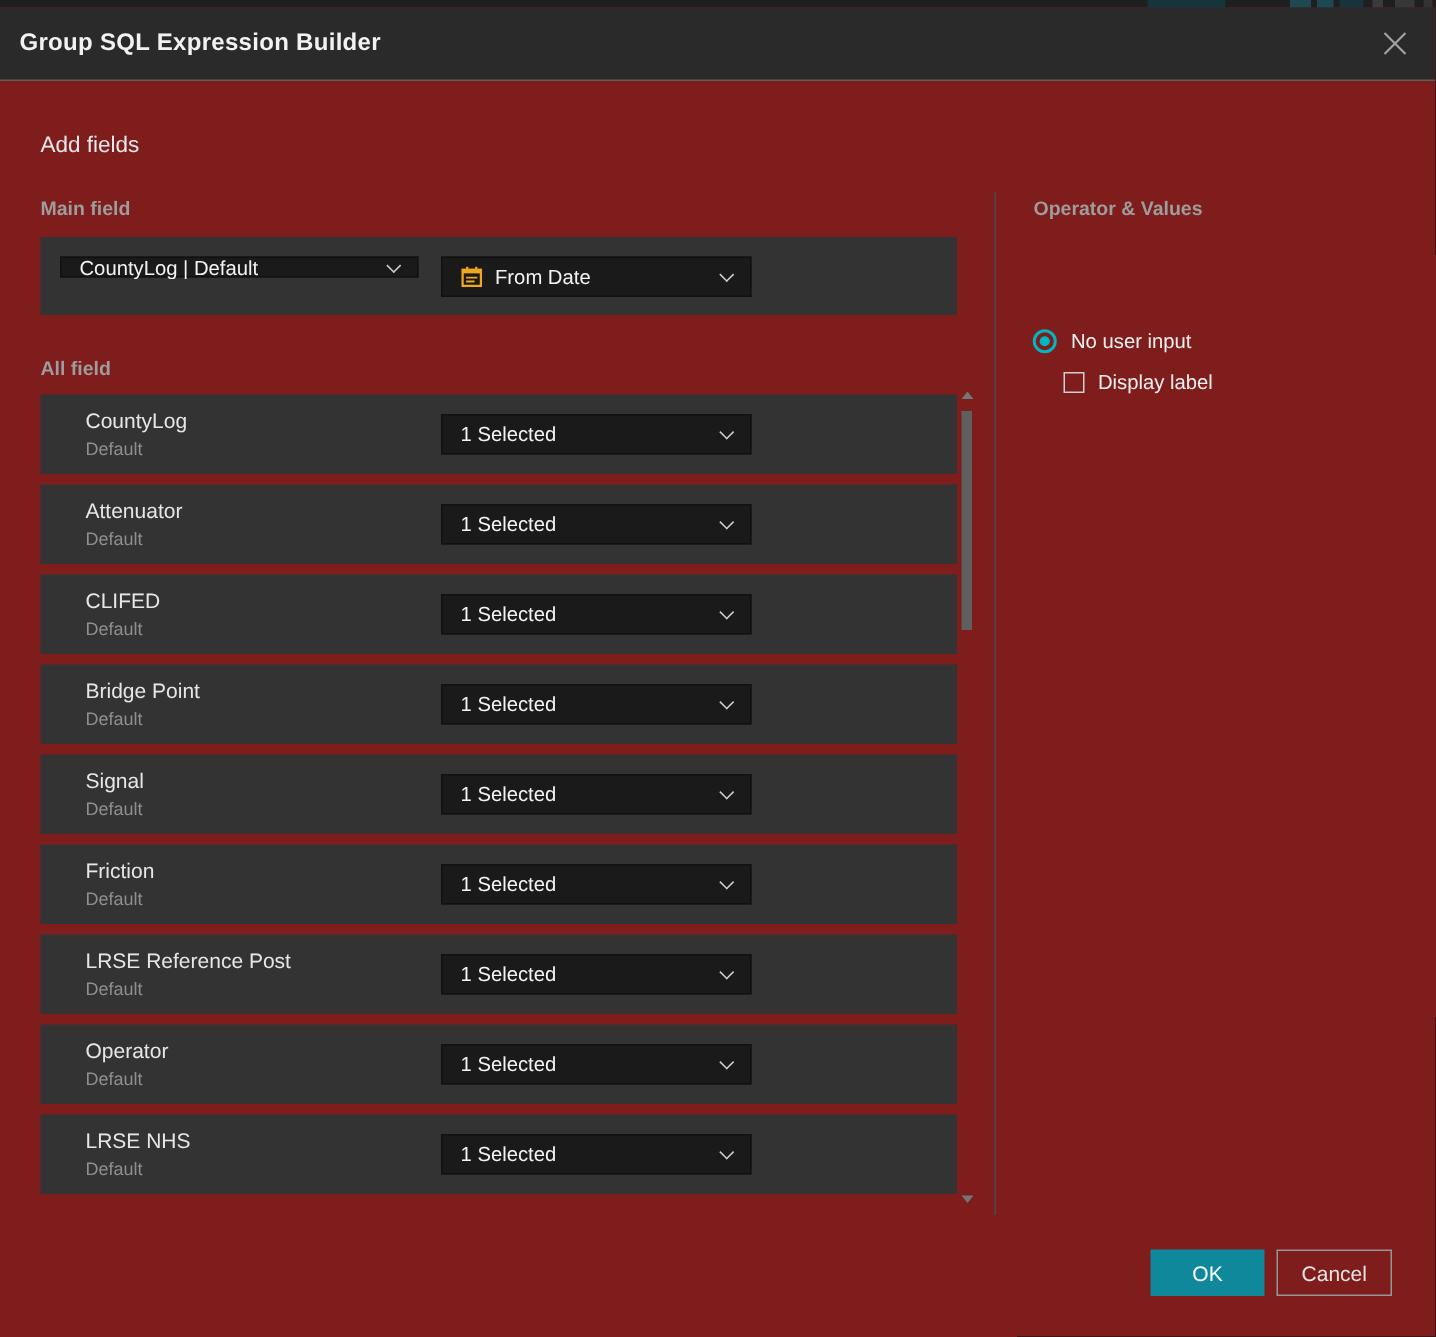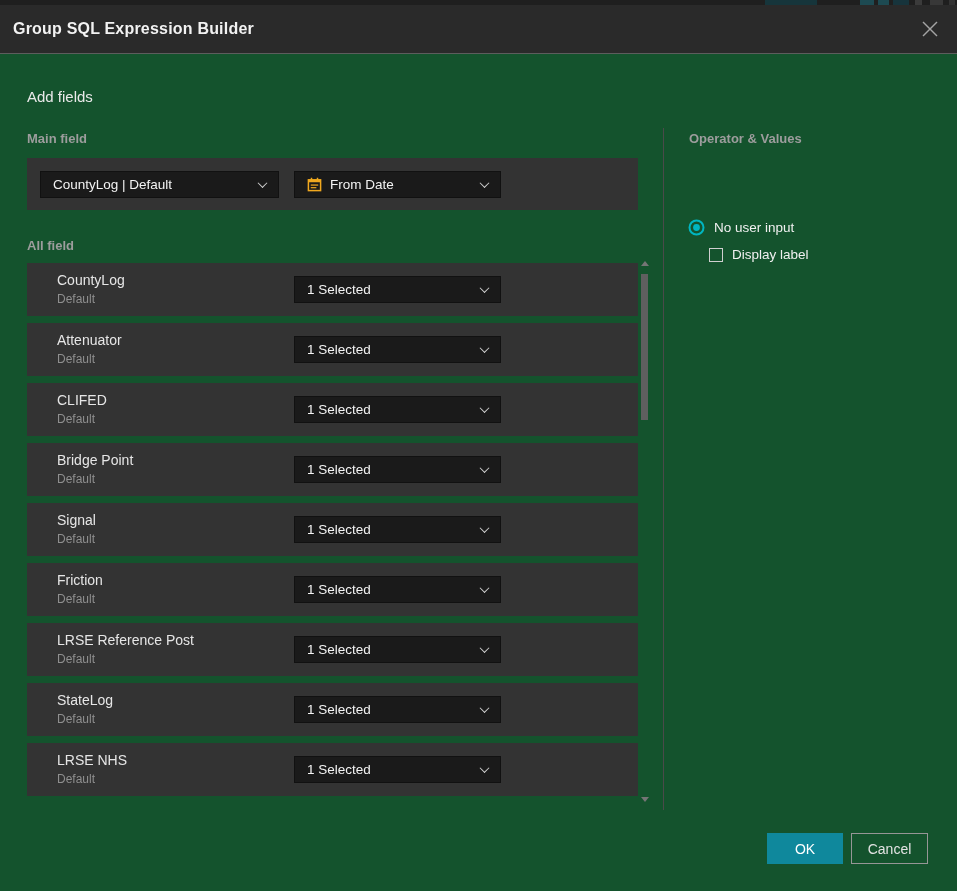--- a/index.html
+++ b/index.html
@@ -1,19 +1,19 @@
 <!DOCTYPE html>
 <html><head>
 <meta charset="utf-8">
 <style>
   * { margin:0; padding:0; box-sizing:border-box; }
   html,body { background:#111; }
   .screen{
     position:relative; width:957px; height:891px; overflow:hidden;
-    background:#14532d; font-family:"Liberation Sans", sans-serif;
+    background:#7f1d1d; font-family:"Liberation Sans", sans-serif;
     -webkit-font-smoothing:antialiased;
   }
   
   .backdrop{ position:absolute; left:0; top:0; width:957px; height:5px; background:#1f1f1f; }
   .backdrop .frag{ position:absolute; top:0; height:5px; }
 
   
   .dlg-header{
     position:absolute; left:0; top:5px; width:957px; height:49px;
     background:#2a2a2a; border-bottom:1px solid #5d5d5d;
@@ -36,21 +36,21 @@
   
   .select{
     background:#1a1a1a; color:#f3f3f3; font-size:13.5px;
     display:flex; align-items:center; justify-content:space-between;
     padding:0 12px; cursor:pointer; border:1px solid #111;
   }
   .select .val{ display:flex; align-items:center; gap:8px; white-space:nowrap; overflow:hidden; }
   .chev{ width:7px; height:7px; border-right:1.5px solid #cfcfcf; border-bottom:1.5px solid #cfcfcf;
          transform:rotate(45deg) translate(-1px,-1px); flex:0 0 auto; }
 
-  .sel-layer{ position:absolute; left:13px; top:13px; width:239px; height:27px; }
+  .sel-layer{ position:absolute; left:13px; top:13px; width:239px; height:14px; }
   .sel-field{ position:absolute; left:267px; top:13px; width:207px; height:27px; }
   .row-select{ position:absolute; left:267px; top:13px; width:207px; height:27px; }
   .sel-operator{ position:absolute; left:688px; top:156px; width:240px; height:27px; }
 
   
   .sbar{ position:absolute; left:640px; top:258px; width:9px; height:548px; }
   .sbar .arrow-up, .sbar .arrow-down{ position:absolute; left:0; width:9px; height:7px; cursor:pointer;
         display:flex; align-items:center; justify-content:center; }
   .tri-up{ width:0;height:0;border-left:4px solid transparent;border-right:4px solid transparent;border-bottom:5px solid #757575; }
   .tri-down{ width:0;height:0;border-left:4px solid transparent;border-right:4px solid transparent;border-top:5px solid #757575; }
@@ -186,21 +186,21 @@
     <div class="field-row">
       <div class="fname">LRSE Reference Post</div>
       <div class="fsub">Default</div>
       <div class="select row-select">
         <span class="val">1 Selected</span>
         <span class="chev"></span>
       </div>
     </div>
 
     <div class="field-row">
-      <div class="fname">StateLog</div>
+      <div class="fname">Operator</div>
       <div class="fsub">Default</div>
       <div class="select row-select">
         <span class="val">1 Selected</span>
         <span class="chev"></span>
       </div>
     </div>
 
     <div class="field-row">
       <div class="fname">LRSE NHS</div>
       <div class="fsub">Default</div>

